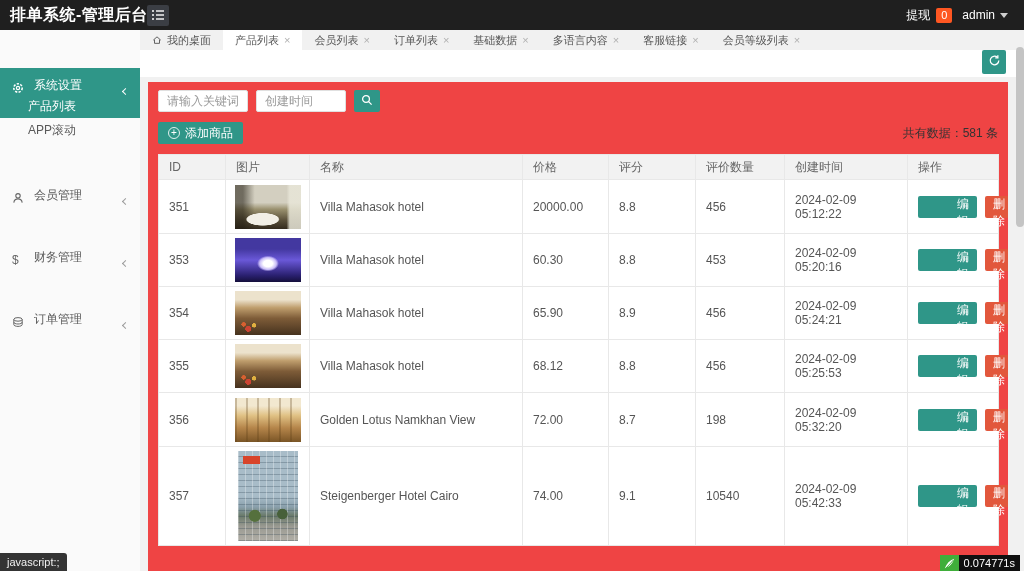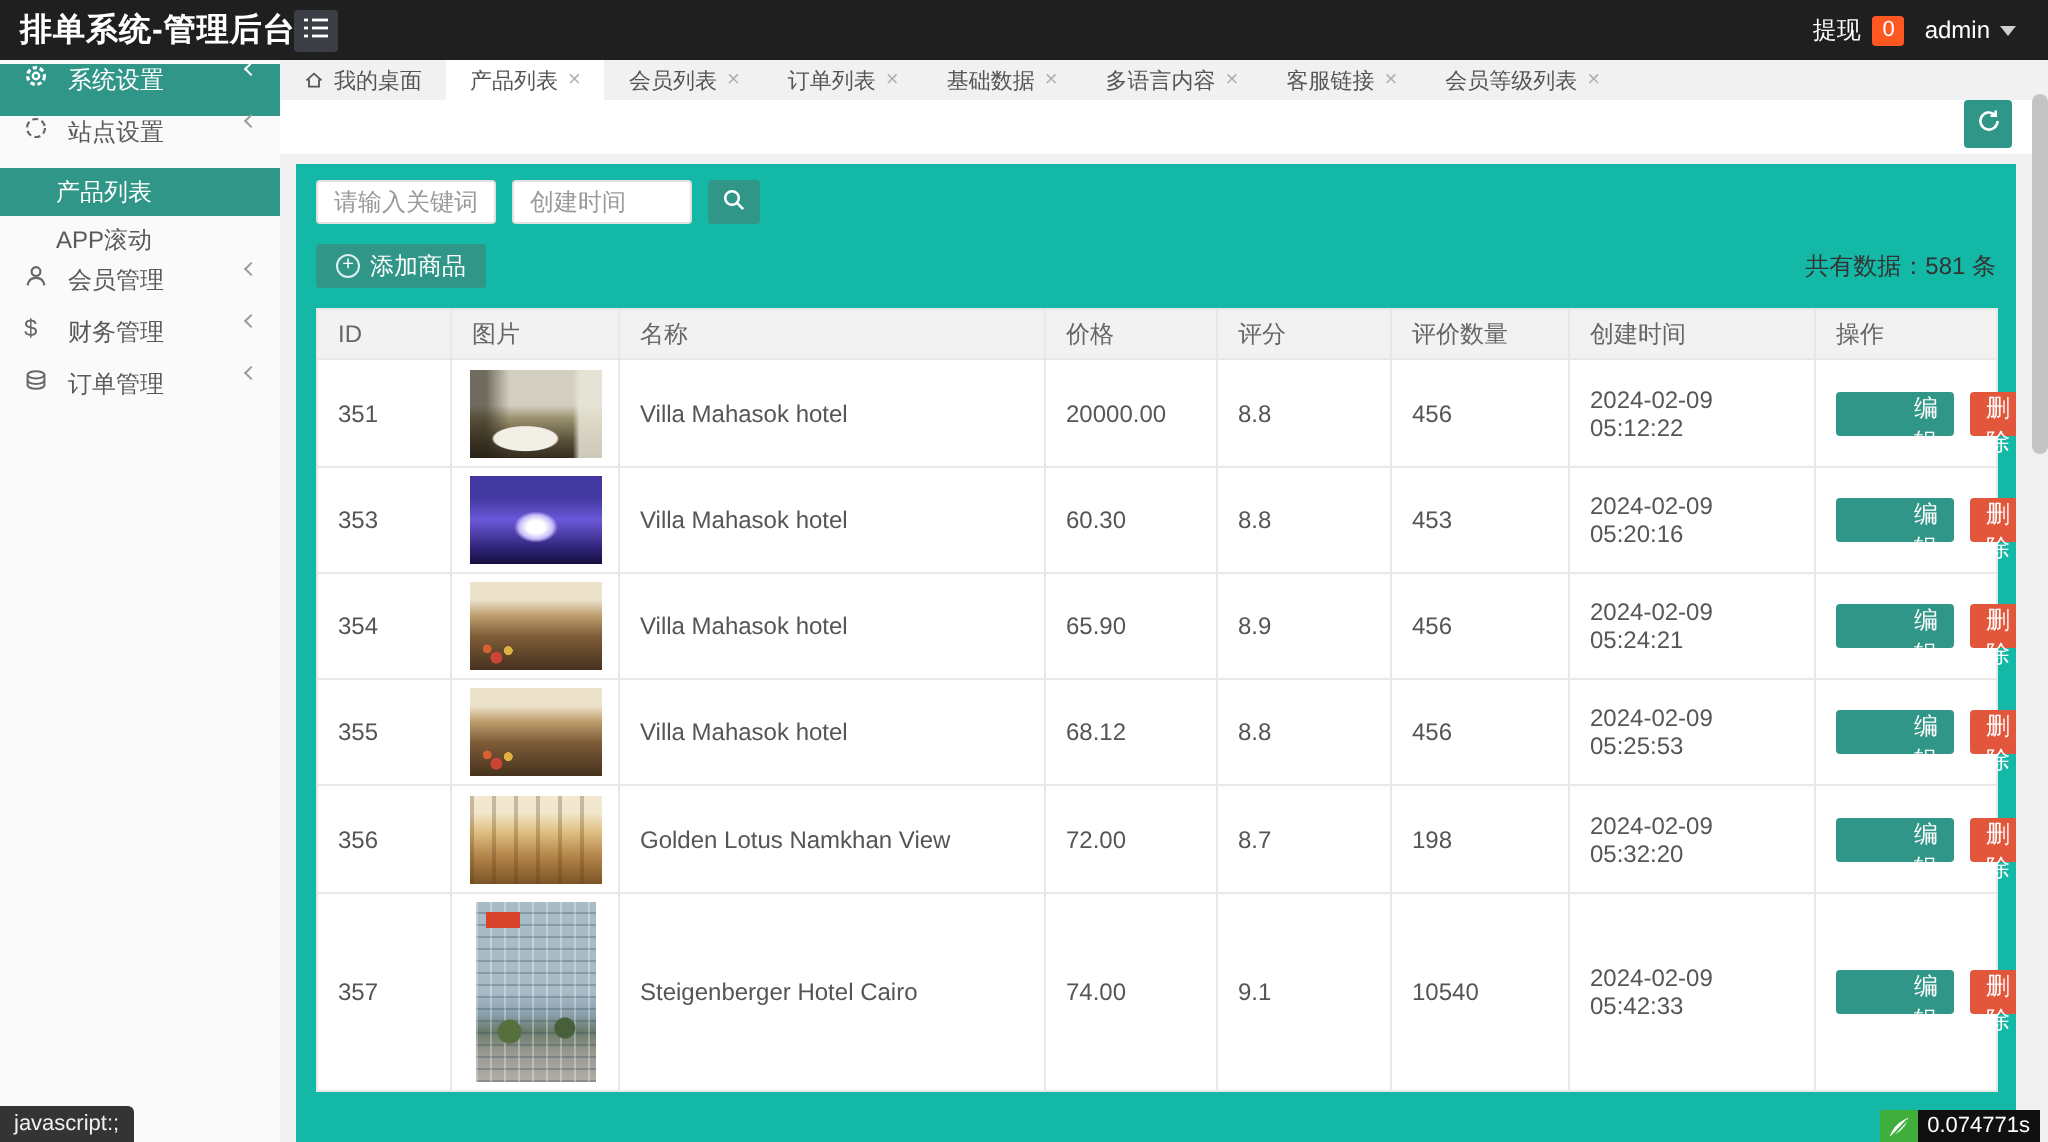--- a/index.html
+++ b/index.html
@@ -12,21 +12,21 @@
   .hamburger { width:22px; height:21px; background:#3b3e44; border-radius:2px; margin-left:7px; display:flex; align-items:center; justify-content:center; cursor:pointer; }
   .topbar-right { margin-left:auto; display:flex; align-items:center; gap:10px; padding-right:16px; font-size:12px; }
   .withdraw { display:flex; align-items:center; gap:6px; cursor:pointer; }
   .badge { min-width:16px; height:15px; padding:0 4px; border-radius:2px; color:#fff; font-size:11px; line-height:15px; text-align:center; }
   .usermenu { display:flex; align-items:center; gap:5px; cursor:pointer; }
   .caret-down { width:0; height:0; border-left:4px solid transparent; border-right:4px solid transparent; border-top:5px solid #cfcfcf; }
 
   
   .sidebar { position:absolute; top:30px; left:0; width:140px; bottom:0; background:#fafafa; z-index:20; }
   .menu { padding-top:2px; }
-  .menu-item { height:26px; display:flex; align-items:flex-start; padding:0 12px; font-size:12px; color:#595959; cursor:pointer; }
+  .menu-item { height:26px; display:flex; align-items:flex-end; padding:0 12px; font-size:12px; color:#595959; cursor:pointer;margin-top:36px; }
   .menu-item .mi-icon { width:14px; height:12px; margin-right:8px; display:flex; align-items:center; }
   .menu-item .mi-label { flex:1; }
   .menu-item.active { background:#2f9688; color:#fff; }
   .menu-item.active .chev { border-color:#fff; }
   .submenu-item { height:24px; display:flex; align-items:center; padding-left:28px; font-size:12px; color:#595959; cursor:pointer; }
   .submenu-item.active { background:#2f9688; color:#fff; }
   .chev { width:5px; height:5px; border:solid #9a9a9a; border-width:0 1px 1px 0; display:inline-block; }
   .chev.left { transform:rotate(135deg); }
   .chev.down { transform:rotate(45deg); }
   .dollar-glyph { font-size:12px; color:#666; }
@@ -36,21 +36,21 @@
   .tab { display:flex; align-items:center; gap:5px; padding:0 12px; font-size:11px; color:#555; white-space:nowrap; cursor:pointer; }
   .tab.active { background:#fff; }
   .tab .tab-close { color:#b0b0b0; font-size:11px; cursor:pointer; }
   .tab .home-ic { display:flex; align-items:center; }
 
   
   .toolstrip { position:absolute; left:140px; top:47px; width:876px; height:30px; background:#fff; z-index:5; }
   .refresh-btn { position:absolute; right:10px; top:3px; width:24px; height:24px; background:#2f9688; border:none; border-radius:2px; display:flex; align-items:center; justify-content:center; cursor:pointer; }
 
   
-  .card { position:absolute; left:148px; top:82px; width:860px; bottom:0; background:#14b8a6; padding:8px 10px; overflow:hidden; }
+  .card { position:absolute; left:148px; top:82px; width:860px; bottom:0; background:#ef4444; padding:8px 10px; overflow:hidden; }
   .search-row { display:flex; align-items:center; gap:8px; }
   .txt-input { width:90px; height:22px; border:1px solid #e0e0e0; border-radius:2px; padding:0 8px; font-size:12px; color:#333; font-family:"Liberation Sans", sans-serif; }
   .txt-input::placeholder { color:#9a9a9a; }
   .search-btn { width:26px; height:22px; background:#2f9688; border:none; border-radius:2px; display:flex; align-items:center; justify-content:center; cursor:pointer; }
   .action-row { margin-top:10px; display:flex; align-items:center; justify-content:space-between; }
   .add-btn { height:22px; background:#2f9688; color:#fff; border:none; border-radius:2px; padding:0 10px; font-size:12px; display:flex; align-items:center; gap:5px; cursor:pointer; font-family:"Liberation Sans", sans-serif; }
   .circle-plus { width:12px; height:12px; border:1px solid rgba(255,255,255,.85); border-radius:50%; font-size:10px; line-height:10px; text-align:center; }
   .total-count { font-size:12px; color:#333; }
 
   
@@ -144,29 +144,20 @@
       <div class="menu-item active">
         <span class="mi-icon">
           <svg width="12" height="12" viewBox="0 0 12 12">
               <circle cx="6" cy="6" r="4.2" fill="none" stroke="#fff" stroke-width="1.6" stroke-dasharray="2.2 1.4"></circle>
               <circle cx="6" cy="6" r="1.6" fill="none" stroke="#fff" stroke-width="1.2"></circle>
             </svg>
         </span>
         <span class="mi-label">系统设置</span>
         <span class="chev left"></span>
       </div>
-      <div class="menu-item">
-        <span class="mi-icon">
-          <svg width="12" height="12" viewBox="0 0 12 12">
-              <circle cx="6" cy="6" r="4.5" fill="none" stroke="#666" stroke-width="1.1" stroke-dasharray="3 1.8"></circle>
-            </svg>
-        </span>
-        <span class="mi-label">站点设置</span>
-        <span class="chev left"></span>
-      </div>
       <div class="submenu-item active">
         <span>产品列表</span>
       </div>
       <div class="submenu-item">
         <span>APP滚动</span>
       </div>
       <div class="menu-item">
         <span class="mi-icon">
           <svg width="12" height="12" viewBox="0 0 12 12">
               <circle cx="6" cy="3.8" r="2.2" fill="none" stroke="#666" stroke-width="1.1"></circle>

